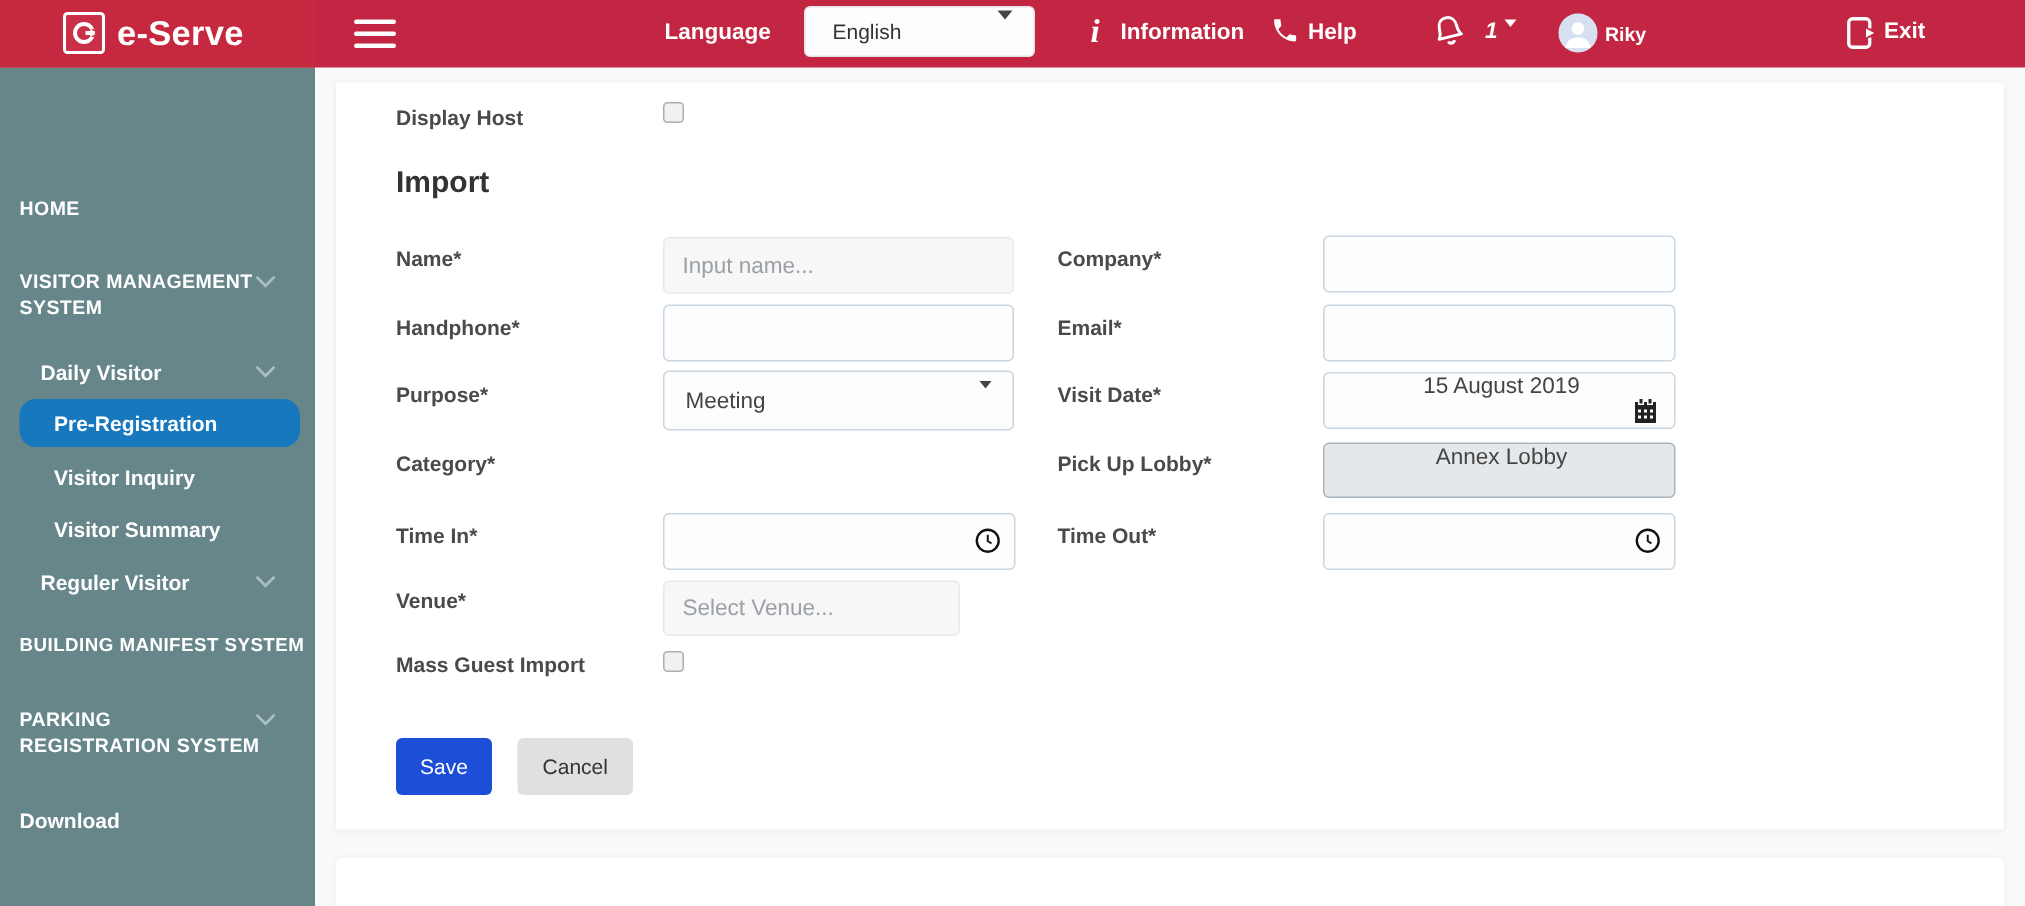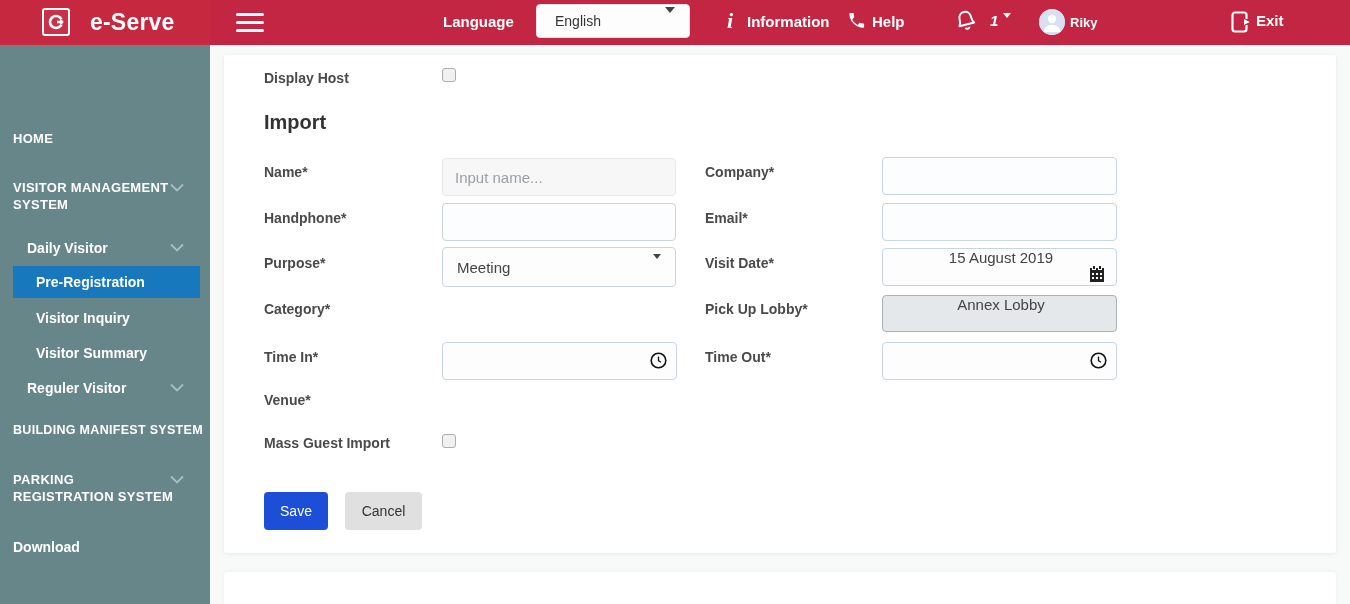--- a/index.html
+++ b/index.html
@@ -3,21 +3,21 @@
 <meta charset="utf-8">
 <style>
   * { margin:0; padding:0; box-sizing:border-box; }
   html,body { width:1350px; height:604px; overflow:hidden; font-family:"Liberation Sans", sans-serif; background:#fff; }
   #app { position:relative; width:1350px; height:604px; background:#f8f9f9; }
 
   
   .header { position:absolute; top:0; left:0; width:1350px; height:45px; background:#c32642; color:#fff; z-index:5; }
   .brand-area { position:absolute; left:0; top:0; width:210px; height:45px; background:#c6293f; }
   .logo-badge { position:absolute; left:42px; top:8px; width:28px; height:28px; border:2px solid #fff; background:#cb3049; border-radius:3px; display:flex; align-items:center; justify-content:center; }
-  .brand-text { position:absolute; left:78px; top:9px; font-size:23px; font-weight:bold; letter-spacing:0.2px;margin-left:12px; }
+  .brand-text { position:absolute; left:78px; top:9px; font-size:23px; font-weight:bold; letter-spacing:0.2px; }
   .hamburger { position:absolute; left:236px; top:13px; width:28px; height:19px; cursor:pointer; }
   .hamburger span { display:block; width:28px; height:3px; background:#fff; border-radius:2px; margin-bottom:5px; }
   .hdr-label { font-weight:bold; font-size:15px; color:#fff; }
   .lang-label { position:absolute; left:443px; top:13px; }
   .lang-select { position:absolute; left:536px; top:4px; width:154px; height:34px; background:#fdfdfe; border:1px solid #e3e3e8; border-radius:4px; color:#333; font-size:14px; display:flex; align-items:center; padding:0 14px 0 18px; cursor:pointer; }
   .lang-select .caret { margin-left:auto; }
   .caret-dn { width:0; height:0; border-left:5px solid transparent; border-right:5px solid transparent; border-top:6px solid #444; }
   .caret-dn.white { border-top-color:#fff; border-left-width:4px; border-right-width:4px; border-top-width:5px; }
   .info-icon { position:absolute; left:727px; top:8px; font-family:"Liberation Serif", serif; font-style:italic; font-weight:bold; font-size:22px; }
   .info-label { position:absolute; left:747px; top:13px; }
@@ -32,21 +32,21 @@
   .exit-wrap { position:absolute; left:1228px; top:9px; cursor:pointer; }
   .exit-label { position:absolute; left:1256px; top:12px; }
 
   
   .sidebar { position:absolute; left:0; top:45px; width:210px; height:559px; background:#67868a; color:#fff; }
   .snav { position:absolute; cursor:pointer; color:#fff; font-weight:bold; }
   .lvl1 { left:13px; font-size:13px; letter-spacing:0.3px; line-height:17px; width:162px; }
   .lvl2 { left:27px; font-size:14px; }
   .lvl3 { left:36px; font-size:14px; }
   .chev { position:absolute; left:170px; }
-  .active-item { position:absolute; left:13px; top:221px; width:187px; height:32px; background:#1778be; display:flex; align-items:center; padding-left:23px; font-size:14px; font-weight:bold; cursor:pointer; }
+  .active-item { position:absolute; left:13px; top:221px; width:187px; height:32px; background:#1778be; display:flex; align-items:center; padding-left:23px; font-size:14px; font-weight:bold; cursor:pointer;border-radius:11px; }
 
   
   .main { position:absolute; left:210px; top:45px; width:1140px; height:559px; background:#f8f9f9; }
   .card { position:absolute; left:14px; top:10px; width:1112px; height:498px; background:#fff; border-radius:2px; box-shadow:0 1px 5px rgba(0,0,0,0.07); }
   .strip { position:absolute; left:14px; top:527px; width:1112px; height:32px; background:#fff; border-radius:4px 4px 0 0; box-shadow:0 0 5px rgba(0,0,0,0.05); }
 
   .flabel { position:absolute; font-size:14px; font-weight:bold; color:#4a4a4a; }
   .section-title { position:absolute; left:40px; top:56px; font-size:20px; font-weight:bold; color:#333; }
   .checkbox { position:absolute; width:14px; height:14px; border:1px solid #adadad; background:#f1f1f1; border-radius:3px; cursor:pointer; }
 
@@ -225,20 +225,21 @@
         <input class="txt" style="position: static;">
         <span class="clock">
           <svg width="17" height="17" viewBox="0 0 17 17">
               <circle cx="8.5" cy="8.5" r="7.3" fill="none" stroke="#111" stroke-width="1.6"></circle>
               <path d="M8.5 4.5 V8.7 L11 10.3" fill="none" stroke="#111" stroke-width="1.3"></path>
             </svg>
         </span>
       </div>
 
       <div class="flabel" style="left:40px; top:337px;">Venue*</div>
+      <input class="txt soft" style="left: 218px; top: 332px; width: 198px; height: 37px;" placeholder="Select Venue...">
 
       <div class="flabel" style="left:40px; top:380px;">Mass Guest Import</div>
       <div class="checkbox" style="left:218px; top:379px;"></div>
 
       <button class="btn btn-save">Save</button>
       <button class="btn btn-cancel">Cancel</button>
     </div>
 
     <div class="strip"></div>
   </div>

